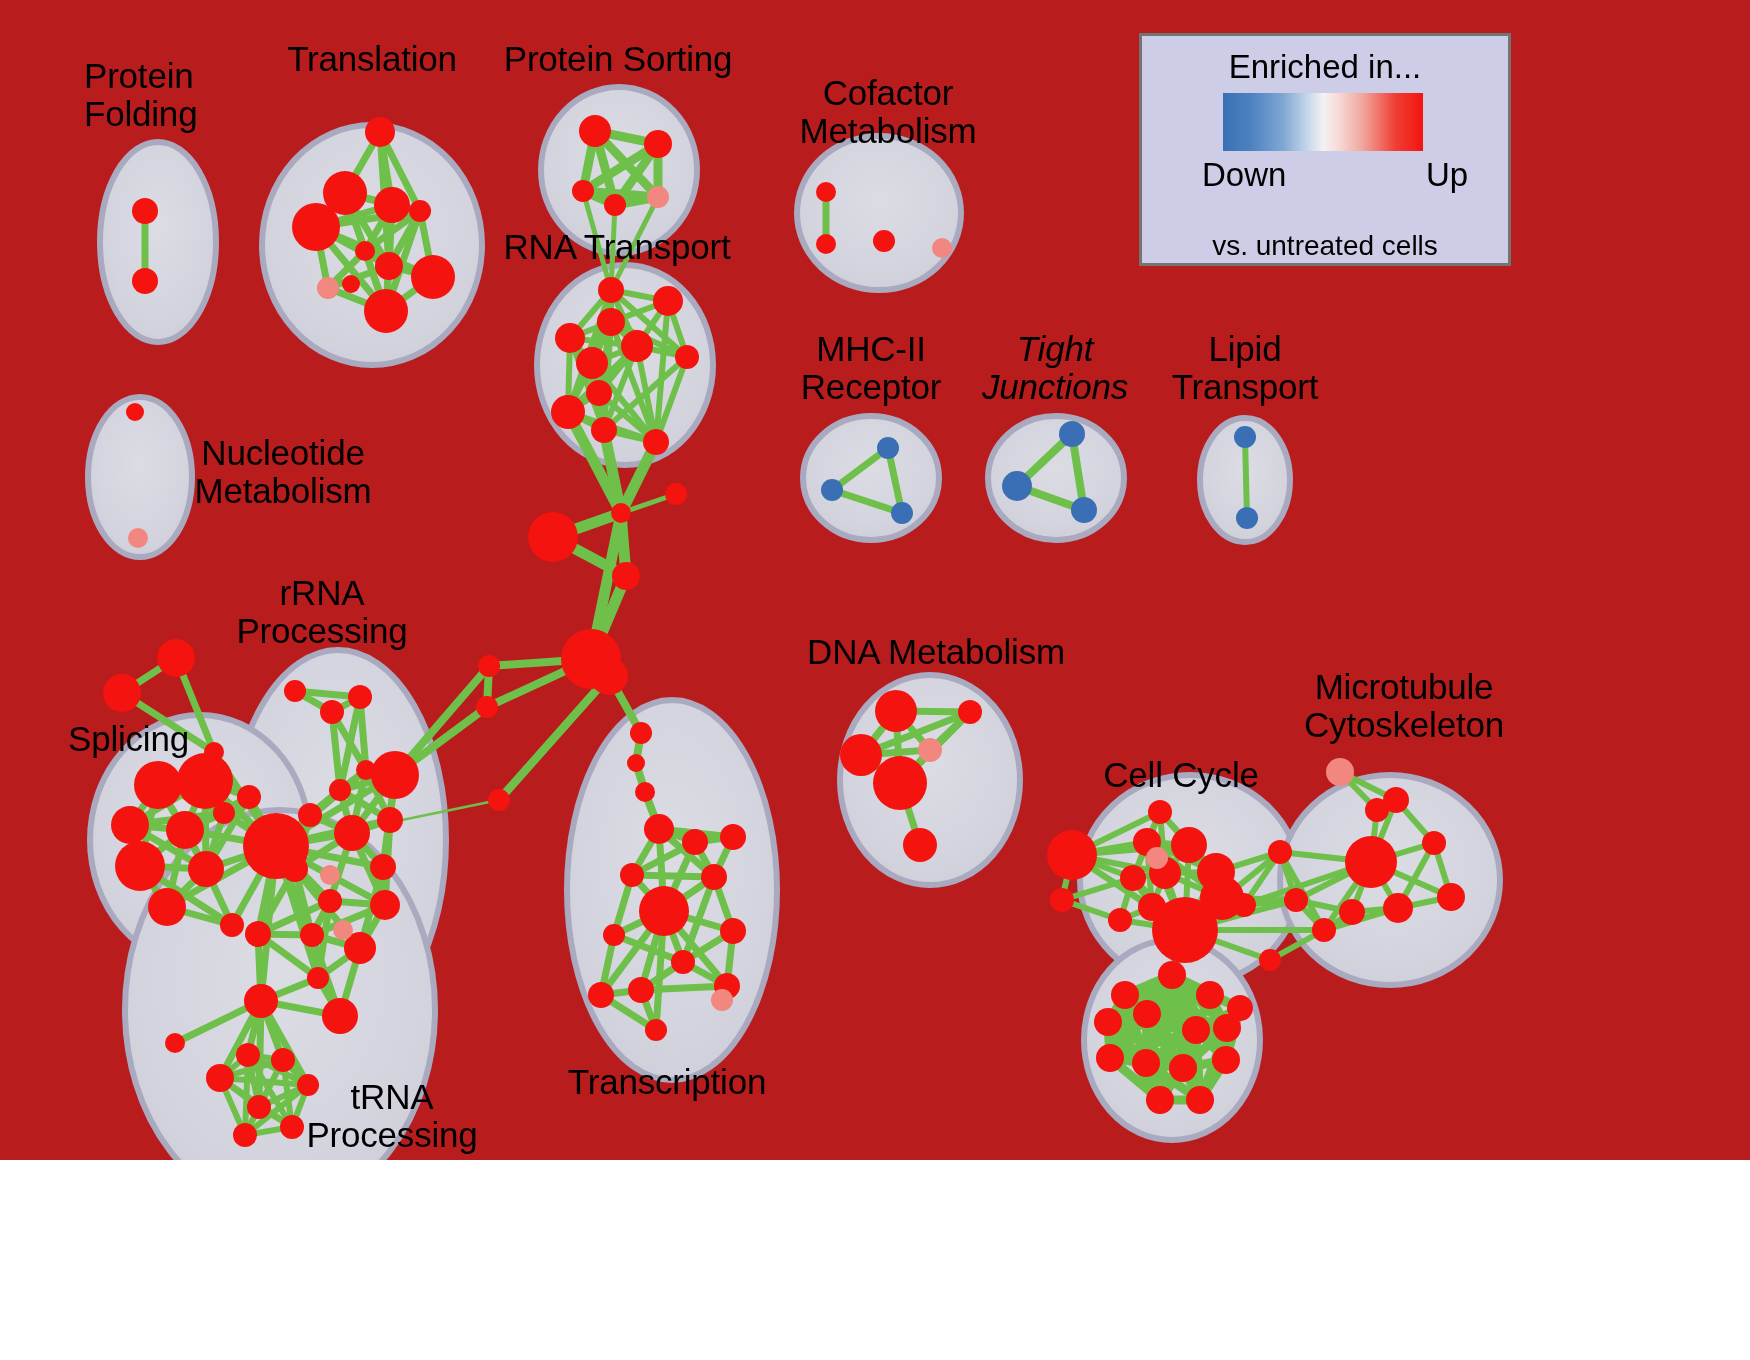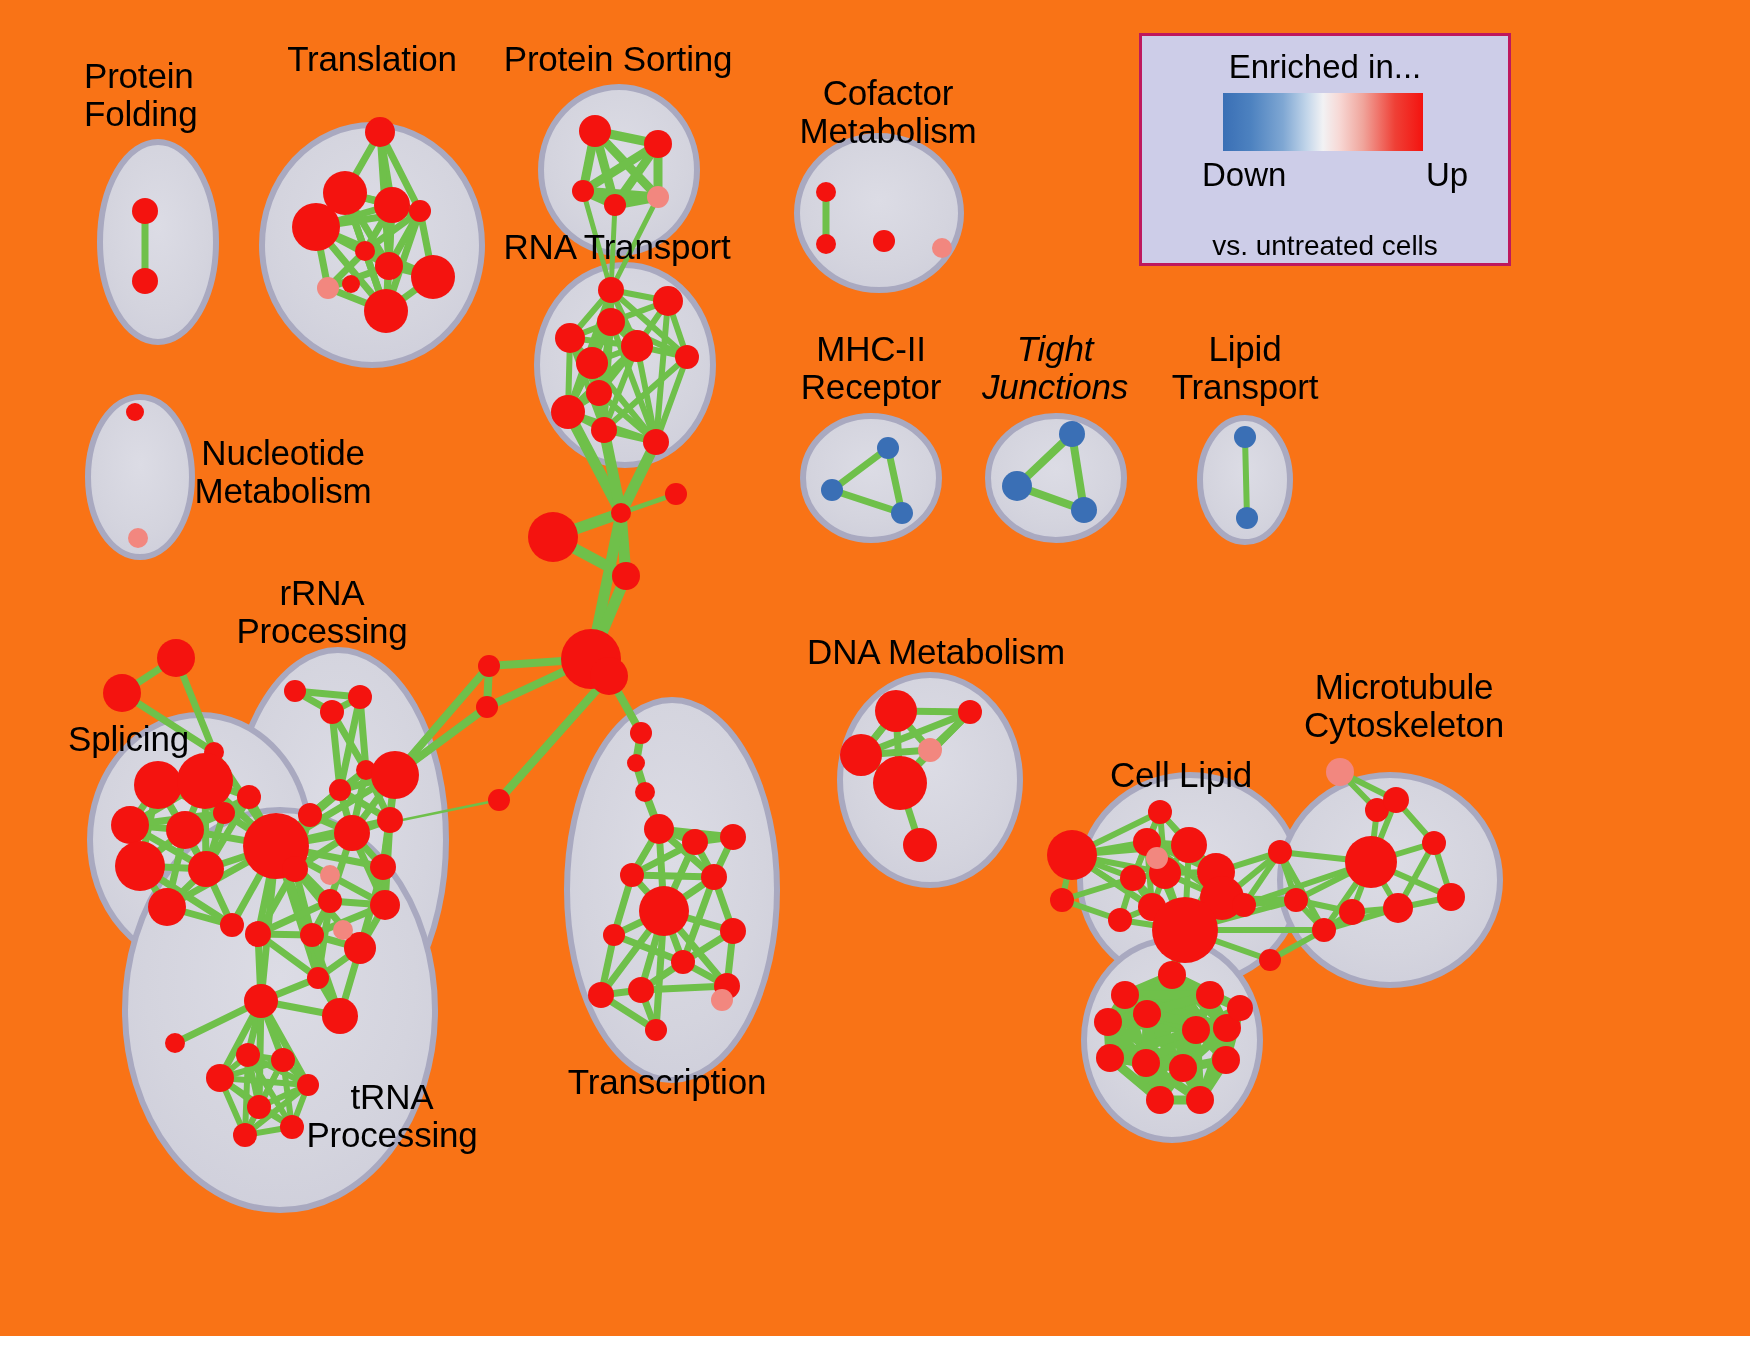--- a/index.html
+++ b/index.html
@@ -6,22 +6,22 @@
   html, body {
     margin: 0; padding: 0;
     background: #ffffff;
   }
   body {
     font-family: "Liberation Sans", sans-serif;
   }
   #canvas {
     position: relative;
     width: 1750px;
-    height: 1336px;
-    background: #f97316;
+    height: 1160px;
+    background: #b91c1c;
     overflow: hidden;
   }
   #netsvg {
     position: absolute;
     left: 0; top: 0;
     width: 1750px;
     height: 1360px;
   }
   .cluster-label {
     position: absolute;
@@ -35,21 +35,21 @@
   }
   .ctr { text-align: center; transform: translateX(-50%); }
   .lft { text-align: left; }
 
   
   #legend {
     position: absolute;
     left: 1139px; top: 33px;
     width: 372px; height: 233px;
     background: #cdcde8;
-    border: 3px solid #be185d;
+    border: 3px solid #737373;
     box-sizing: border-box;
   }
   #legend-title {
     position: absolute; left: 0; right: 0; top: 12px;
     text-align: center;
     font-size: 33px;
     color: #000;
   }
   #legend-bar {
     position: absolute;
@@ -854,21 +854,21 @@
   <div class="cluster-label ctr" style="left:1055px;top:330px;font-style:italic;">Tight
 Junctions</div>
   <div class="cluster-label ctr" style="left:1245px;top:330px;">Lipid
 Transport</div>
   <div class="cluster-label ctr" style="left:322px; top:574px;">rRNA
 Processing</div>
   <div class="cluster-label lft" style="left:68px;  top:720px;">Splicing</div>
   <div class="cluster-label ctr" style="left:936px; top:633px;">DNA Metabolism</div>
   <div class="cluster-label ctr" style="left:1404px;top:668px;">Microtubule
 Cytoskeleton</div>
-  <div class="cluster-label ctr" style="left:1181px;top:756px;">Cell Lipid</div>
+  <div class="cluster-label ctr" style="left:1181px;top:756px;">Cell Cycle</div>
   <div class="cluster-label ctr" style="left:667px; top:1063px;">Transcription</div>
   <div class="cluster-label ctr" style="left:392px; top:1078px;">tRNA
 Processing</div>
 
   <div id="legend">
     <div id="legend-title">Enriched in...</div>
     <div id="legend-bar"></div>
     <div id="legend-down">Down</div>
     <div id="legend-up">Up</div>
     <div id="legend-sub2">vs. untreated cells</div>

